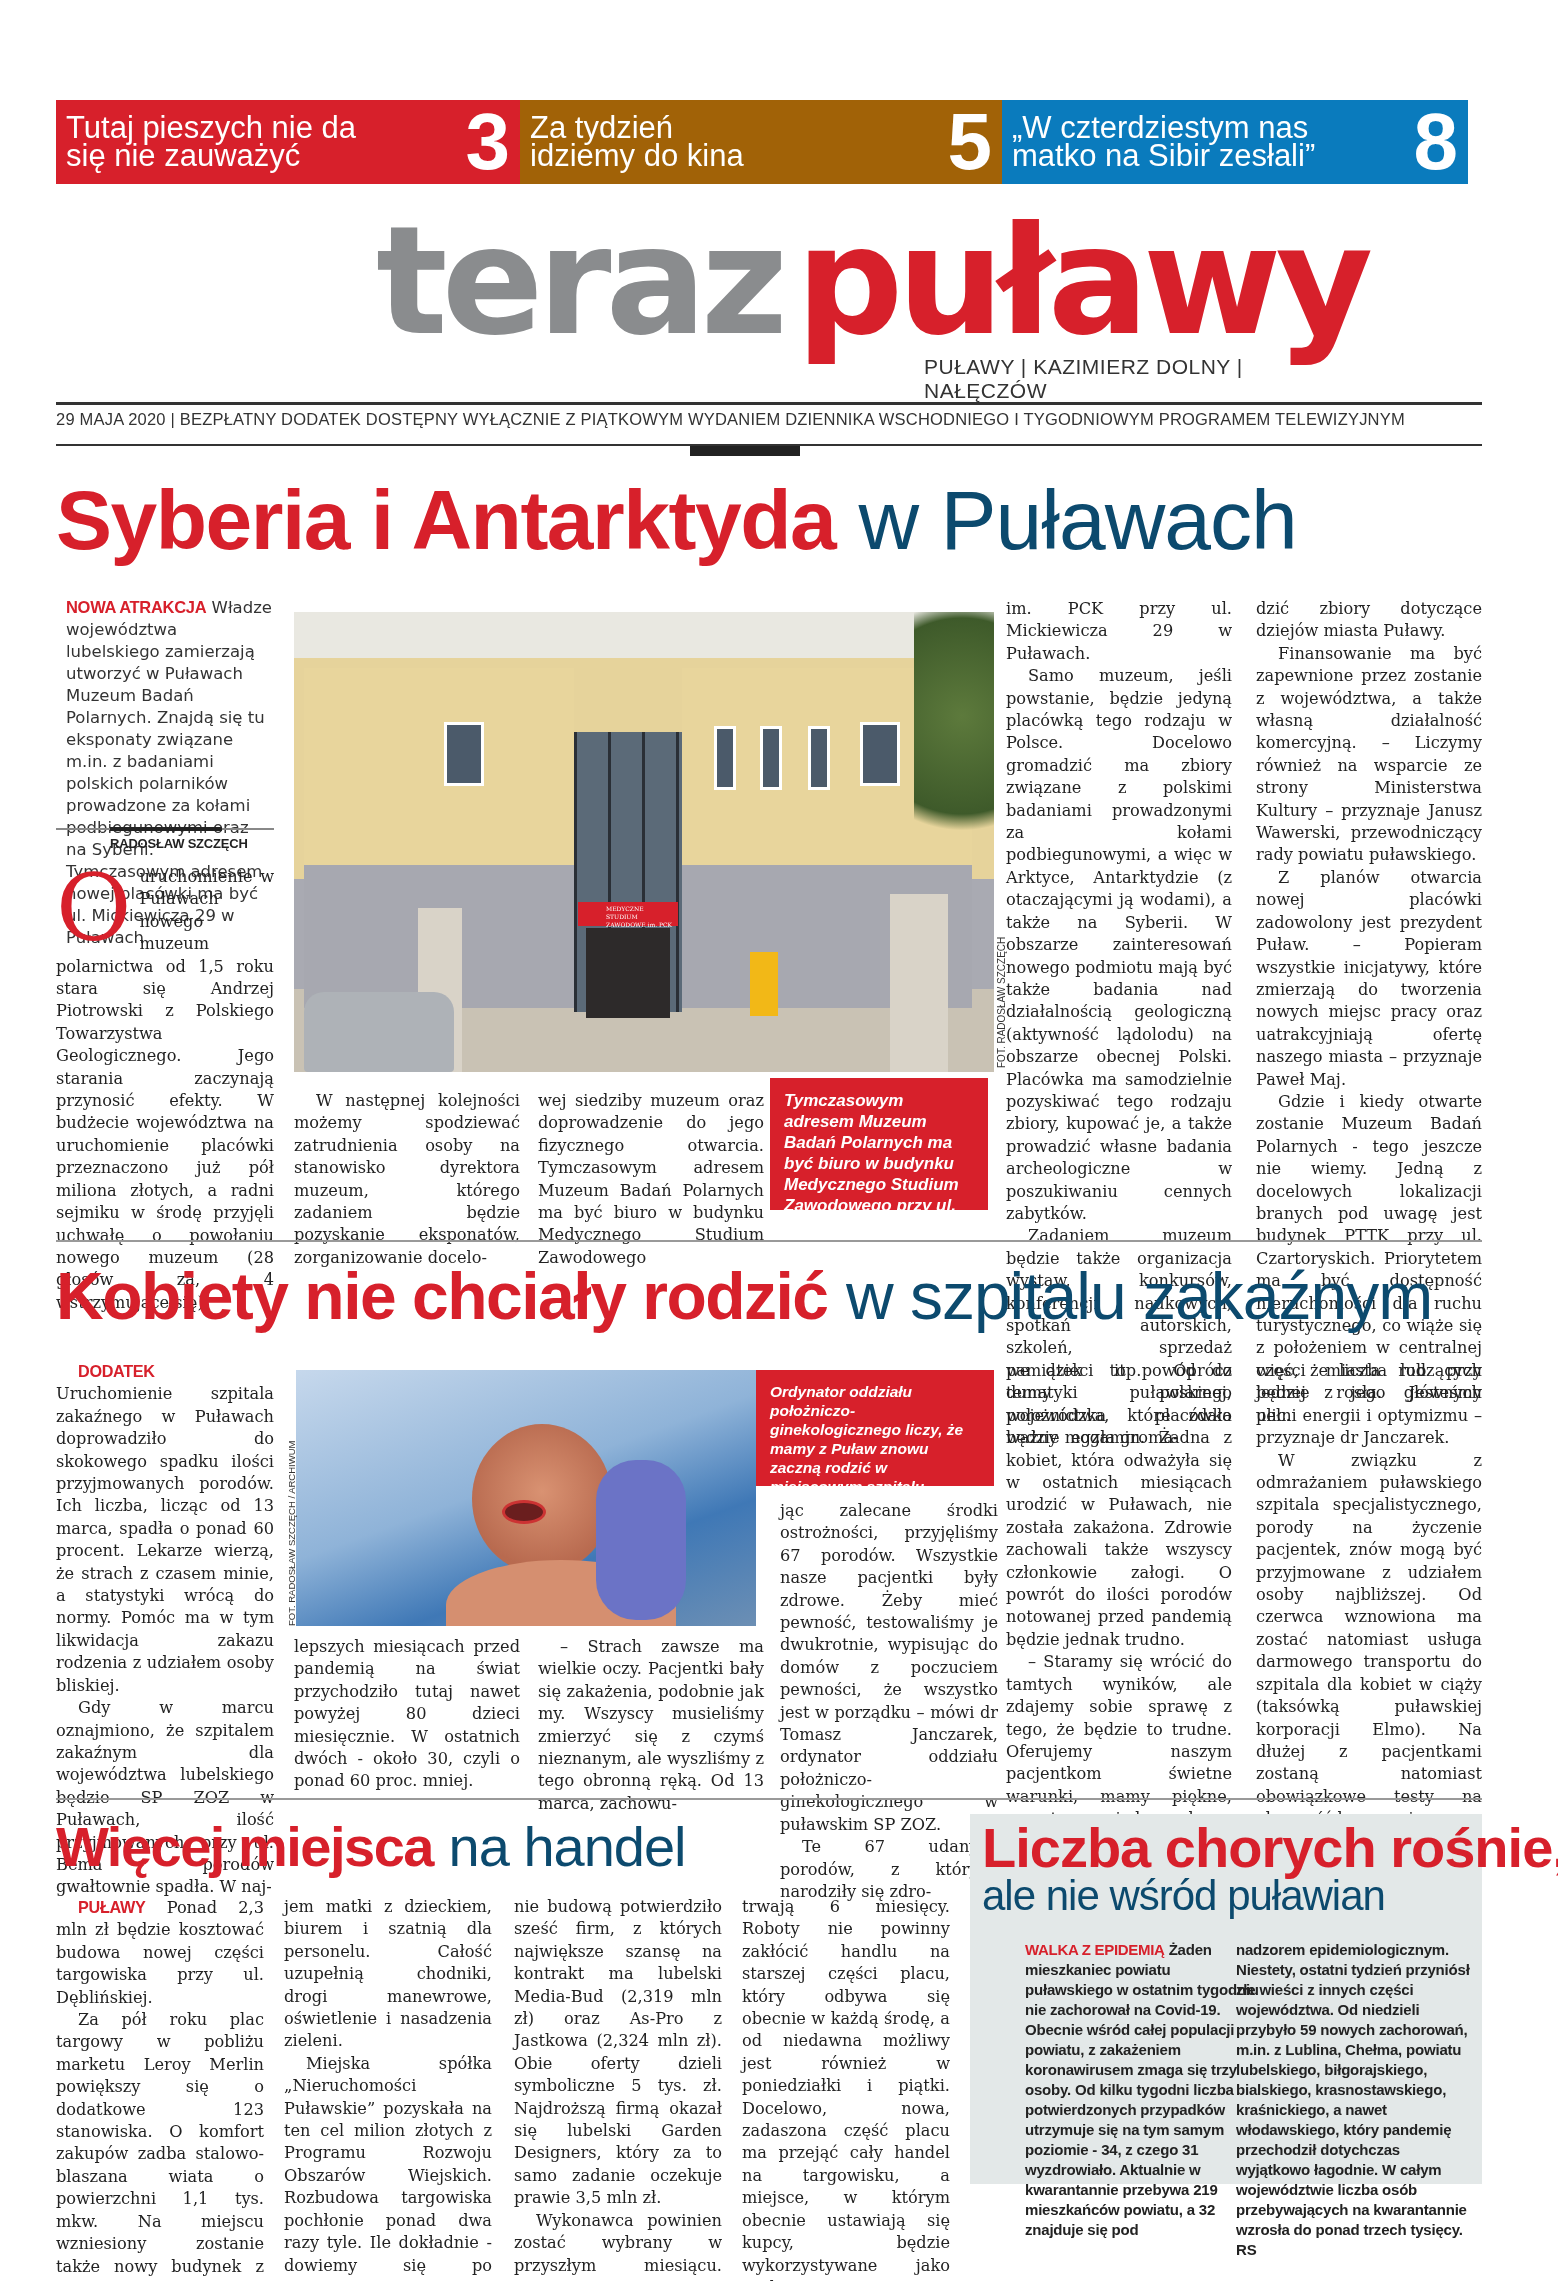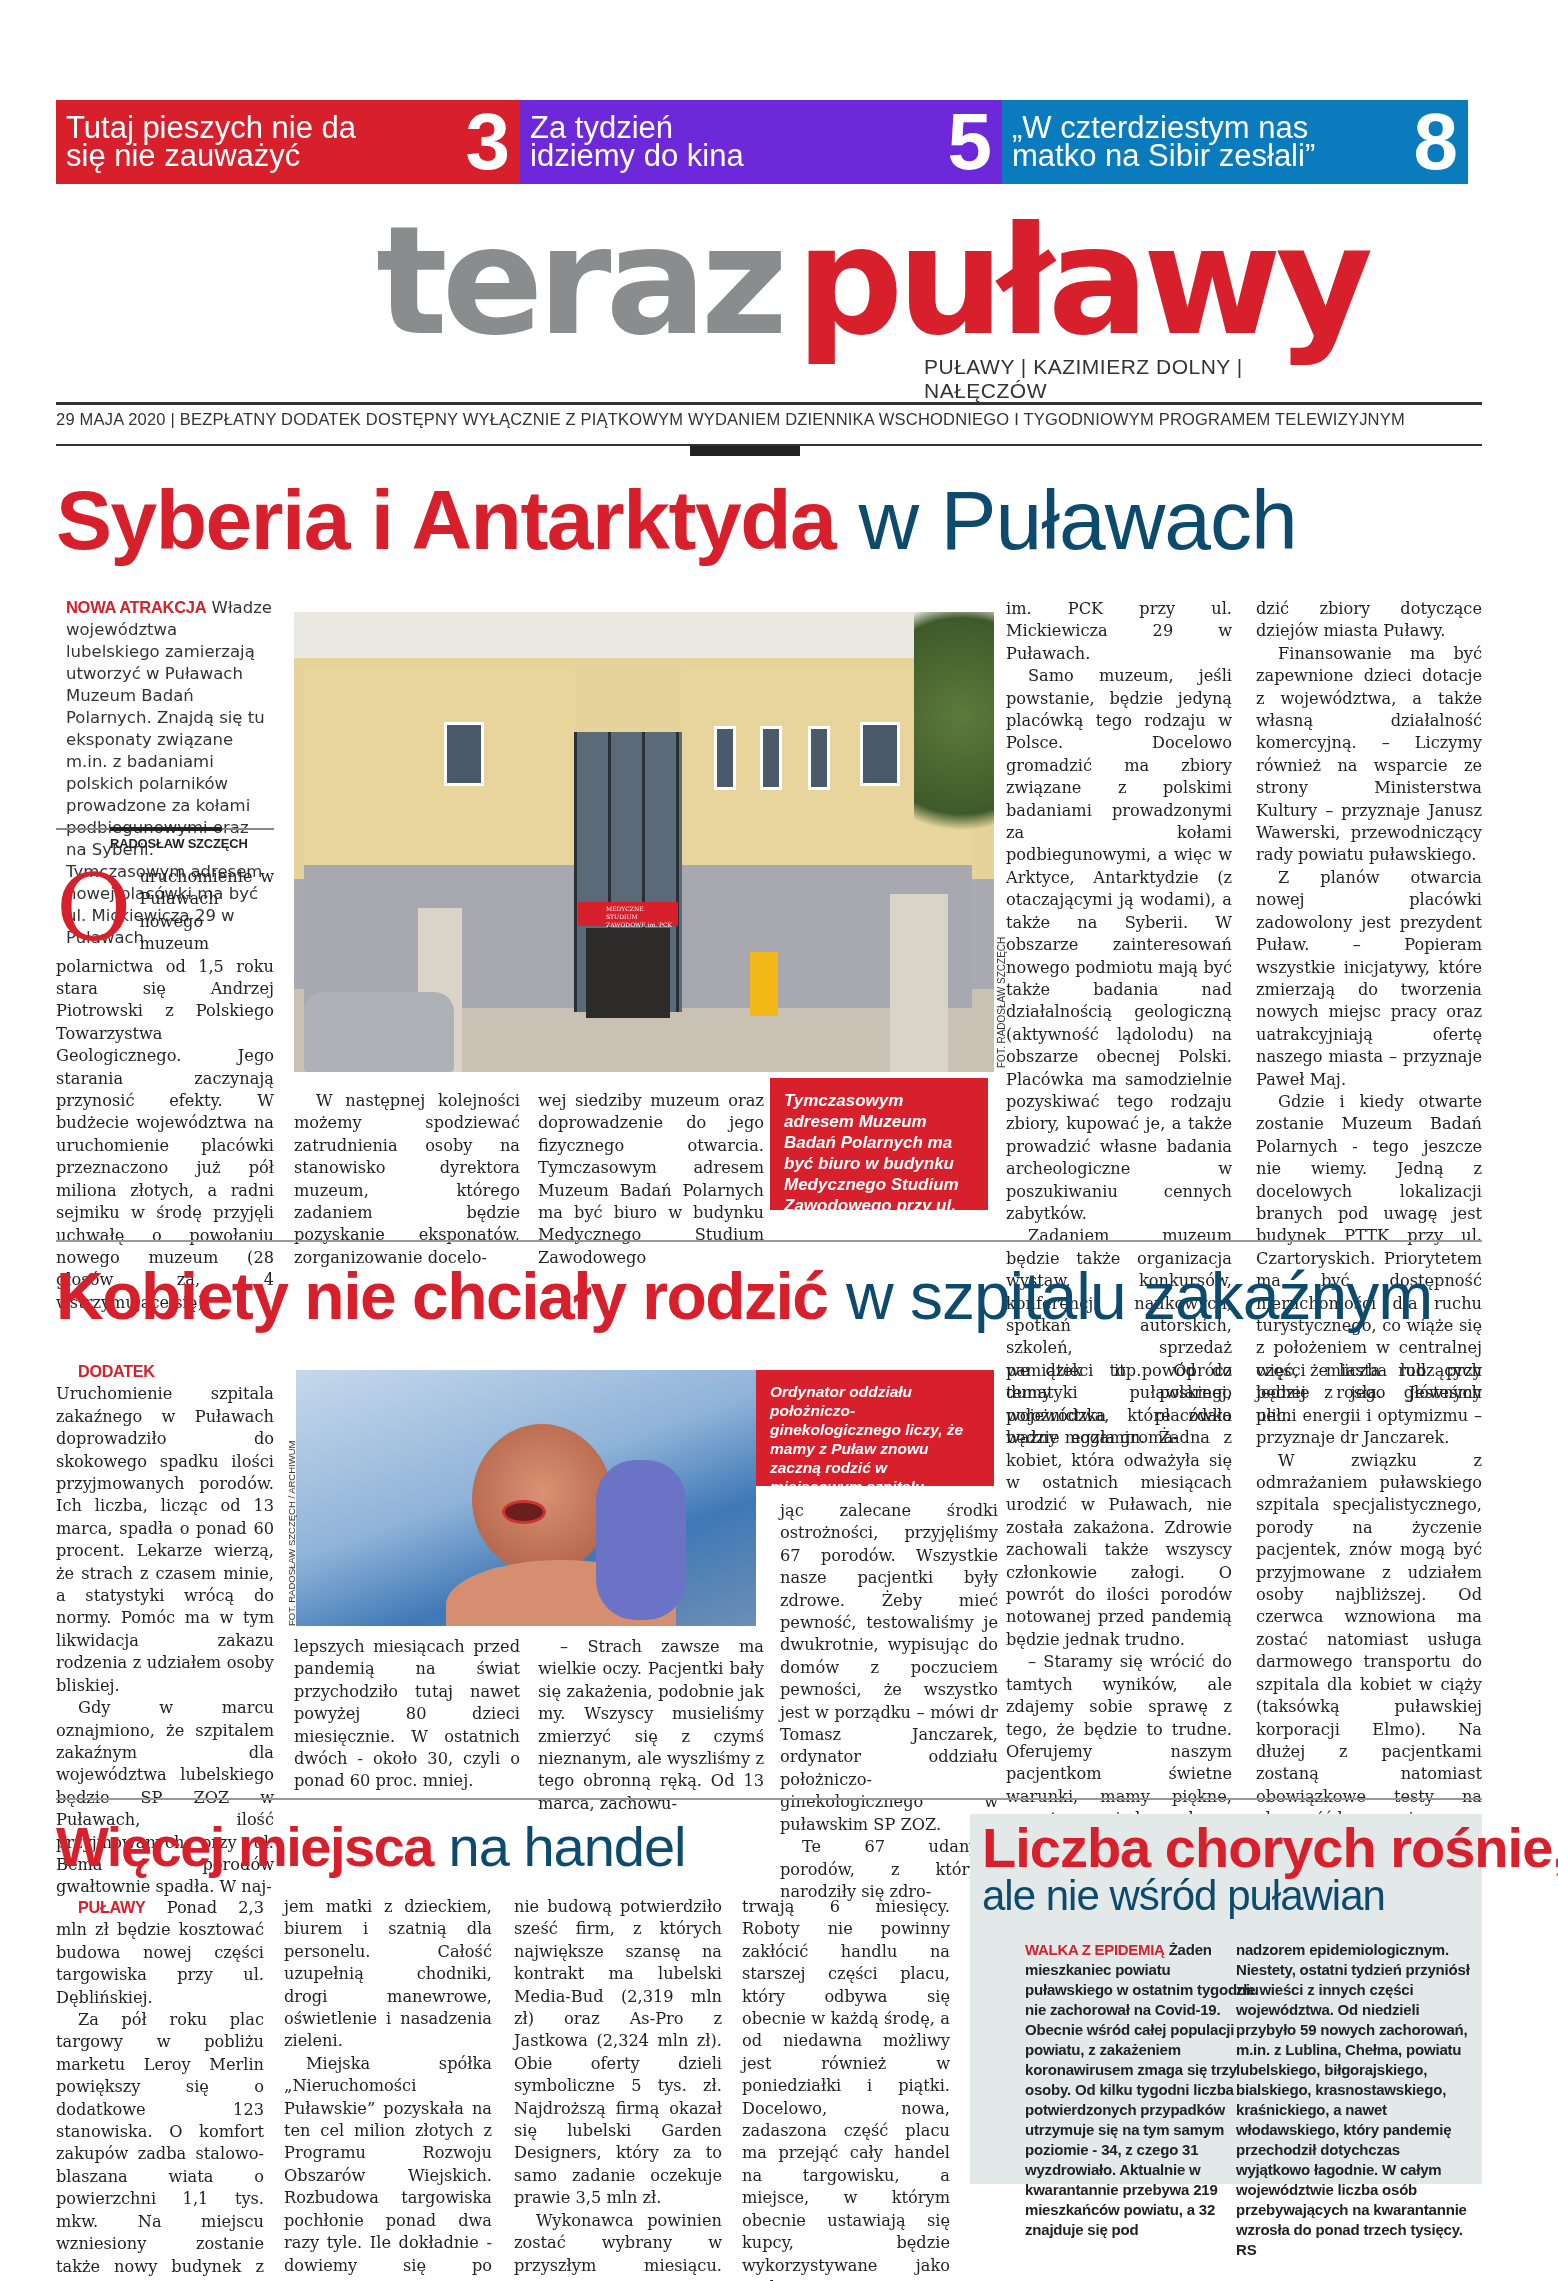--- a/index.html
+++ b/index.html
@@ -33,21 +33,21 @@
   .sidebar-box { position: absolute; background: #e3e8e8; }
   .sb-text { font-family: "Liberation Sans", sans-serif; font-size: 15px; line-height: 20px; color: #222; font-weight: 700; letter-spacing: -0.2px; }
 </style>
 </head>
 <body>
 
 <div class="teaser" style="left:56px;width:464px;background:#d7202b;">
   <div class="t-text" style="width:330px;">Tutaj pieszych nie da się nie zauważyć</div>
   <div class="t-num">3</div>
 </div>
-<div class="teaser" style="left:520px;width:482px;background:#6d28d9;">
+<div class="teaser" style="left:520px;width:482px;background:#a16207;">
   <div class="t-text" style="width:250px;">Za tydzień idziemy do kina</div>
   <div class="t-num">5</div>
 </div>
 <div class="teaser" style="left:1002px;width:466px;background:#0a7bbd;">
   <div class="t-text" style="width:360px;">„W czterdziestym nas matko na Sibir zesłali”</div>
   <div class="t-num">8</div>
 </div>
 
 <div class="logo" style="left:376px;">
   <span style="color:#8a8c8e;">teraz</span><span style="color:#d7202b;margin-left:14px;">puławy</span>
@@ -102,21 +102,21 @@
 </div>
 <div class="caption-box" style="left:770px;top:1078px;width:218px;height:132px;">Tymczasowym adresem Muzeum Badań Polarnych ma być biuro w budynku Medycznego Studium Zawodowego przy ul. Mickiewicza 29</div>
 
 <div class="col" style="left:1006px;top:598px;width:226px;">
   <p class="noind">im. PCK przy ul. Mickiewicza 29 w Puławach.</p>
   <p>Samo muzeum, jeśli powstanie, będzie jedyną placówką tego rodzaju w Polsce. Docelowo gromadzić ma zbiory związane z polskimi badaniami prowadzonymi za kołami podbiegunowymi, a więc w Arktyce, Antarktydzie (z otaczającymi ją wodami), a także na Syberii. W obszarze zainteresowań nowego podmiotu mają być także badania nad działalnością geologiczną (aktywność lądolodu) na obszarze obecnej Polski. Placówka ma samodzielnie pozyskiwać tego rodzaju zbiory, kupować je, a także prowadzić własne badania archeologiczne w poszukiwaniu cennych zabytków.</p>
   <p>Zadaniem muzeum będzie także organizacja wystaw, konkursów, konferencji naukowych, spotkań autorskich, szkoleń, sprzedaż pamiątek itp. Oprócz tematyki polarnej, wojewódzka placówka będzie mogła groma-</p>
 </div>
 <div class="col" style="left:1256px;top:598px;width:226px;">
   <p class="noind">dzić zbiory dotyczące dziejów miasta Puławy.</p>
-  <p>Finansowanie ma być zapewnione dzieci dotacje z województwa, a także własną działalność komercyjną. – Liczymy również na wsparcie ze strony Ministerstwa Kultury – przyznaje Janusz Wawerski, przewodniczący rady powiatu puławskiego.</p>
+  <p>Finansowanie ma być zapewnione przez zostanie z województwa, a także własną działalność komercyjną. – Liczymy również na wsparcie ze strony Ministerstwa Kultury – przyznaje Janusz Wawerski, przewodniczący rady powiatu puławskiego.</p>
   <p>Z planów otwarcia nowej placówki zadowolony jest prezydent Puław. – Popieram wszystkie inicjatywy, które zmierzają do tworzenia nowych miejsc pracy oraz uatrakcyjniają ofertę naszego miasta – przyznaje Paweł Maj.</p>
   <p>Gdzie i kiedy otwarte zostanie Muzeum Badań Polarnych - tego jeszcze nie wiemy. Jedną z docelowych lokalizacji branych pod uwagę jest budynek PTTK przy ul. Czartoryskich. Priorytetem ma być dostępność nieruchomości dla ruchu turystycznego, co wiąże się z położeniem w centralnej części miasta lub przy jednej z jego głównych ulic.</p>
 </div>
 
 <div class="sep" style="left:56px;top:1240px;width:1426px;"></div>
 
 <div class="headline" style="left:56px;top:1256px;font-size:66px;line-height:80px;">
   <span class="bold">Kobiety nie chciały rodzić</span>
   <span class="light">w szpitalu zakaźnym</span>
 </div>

